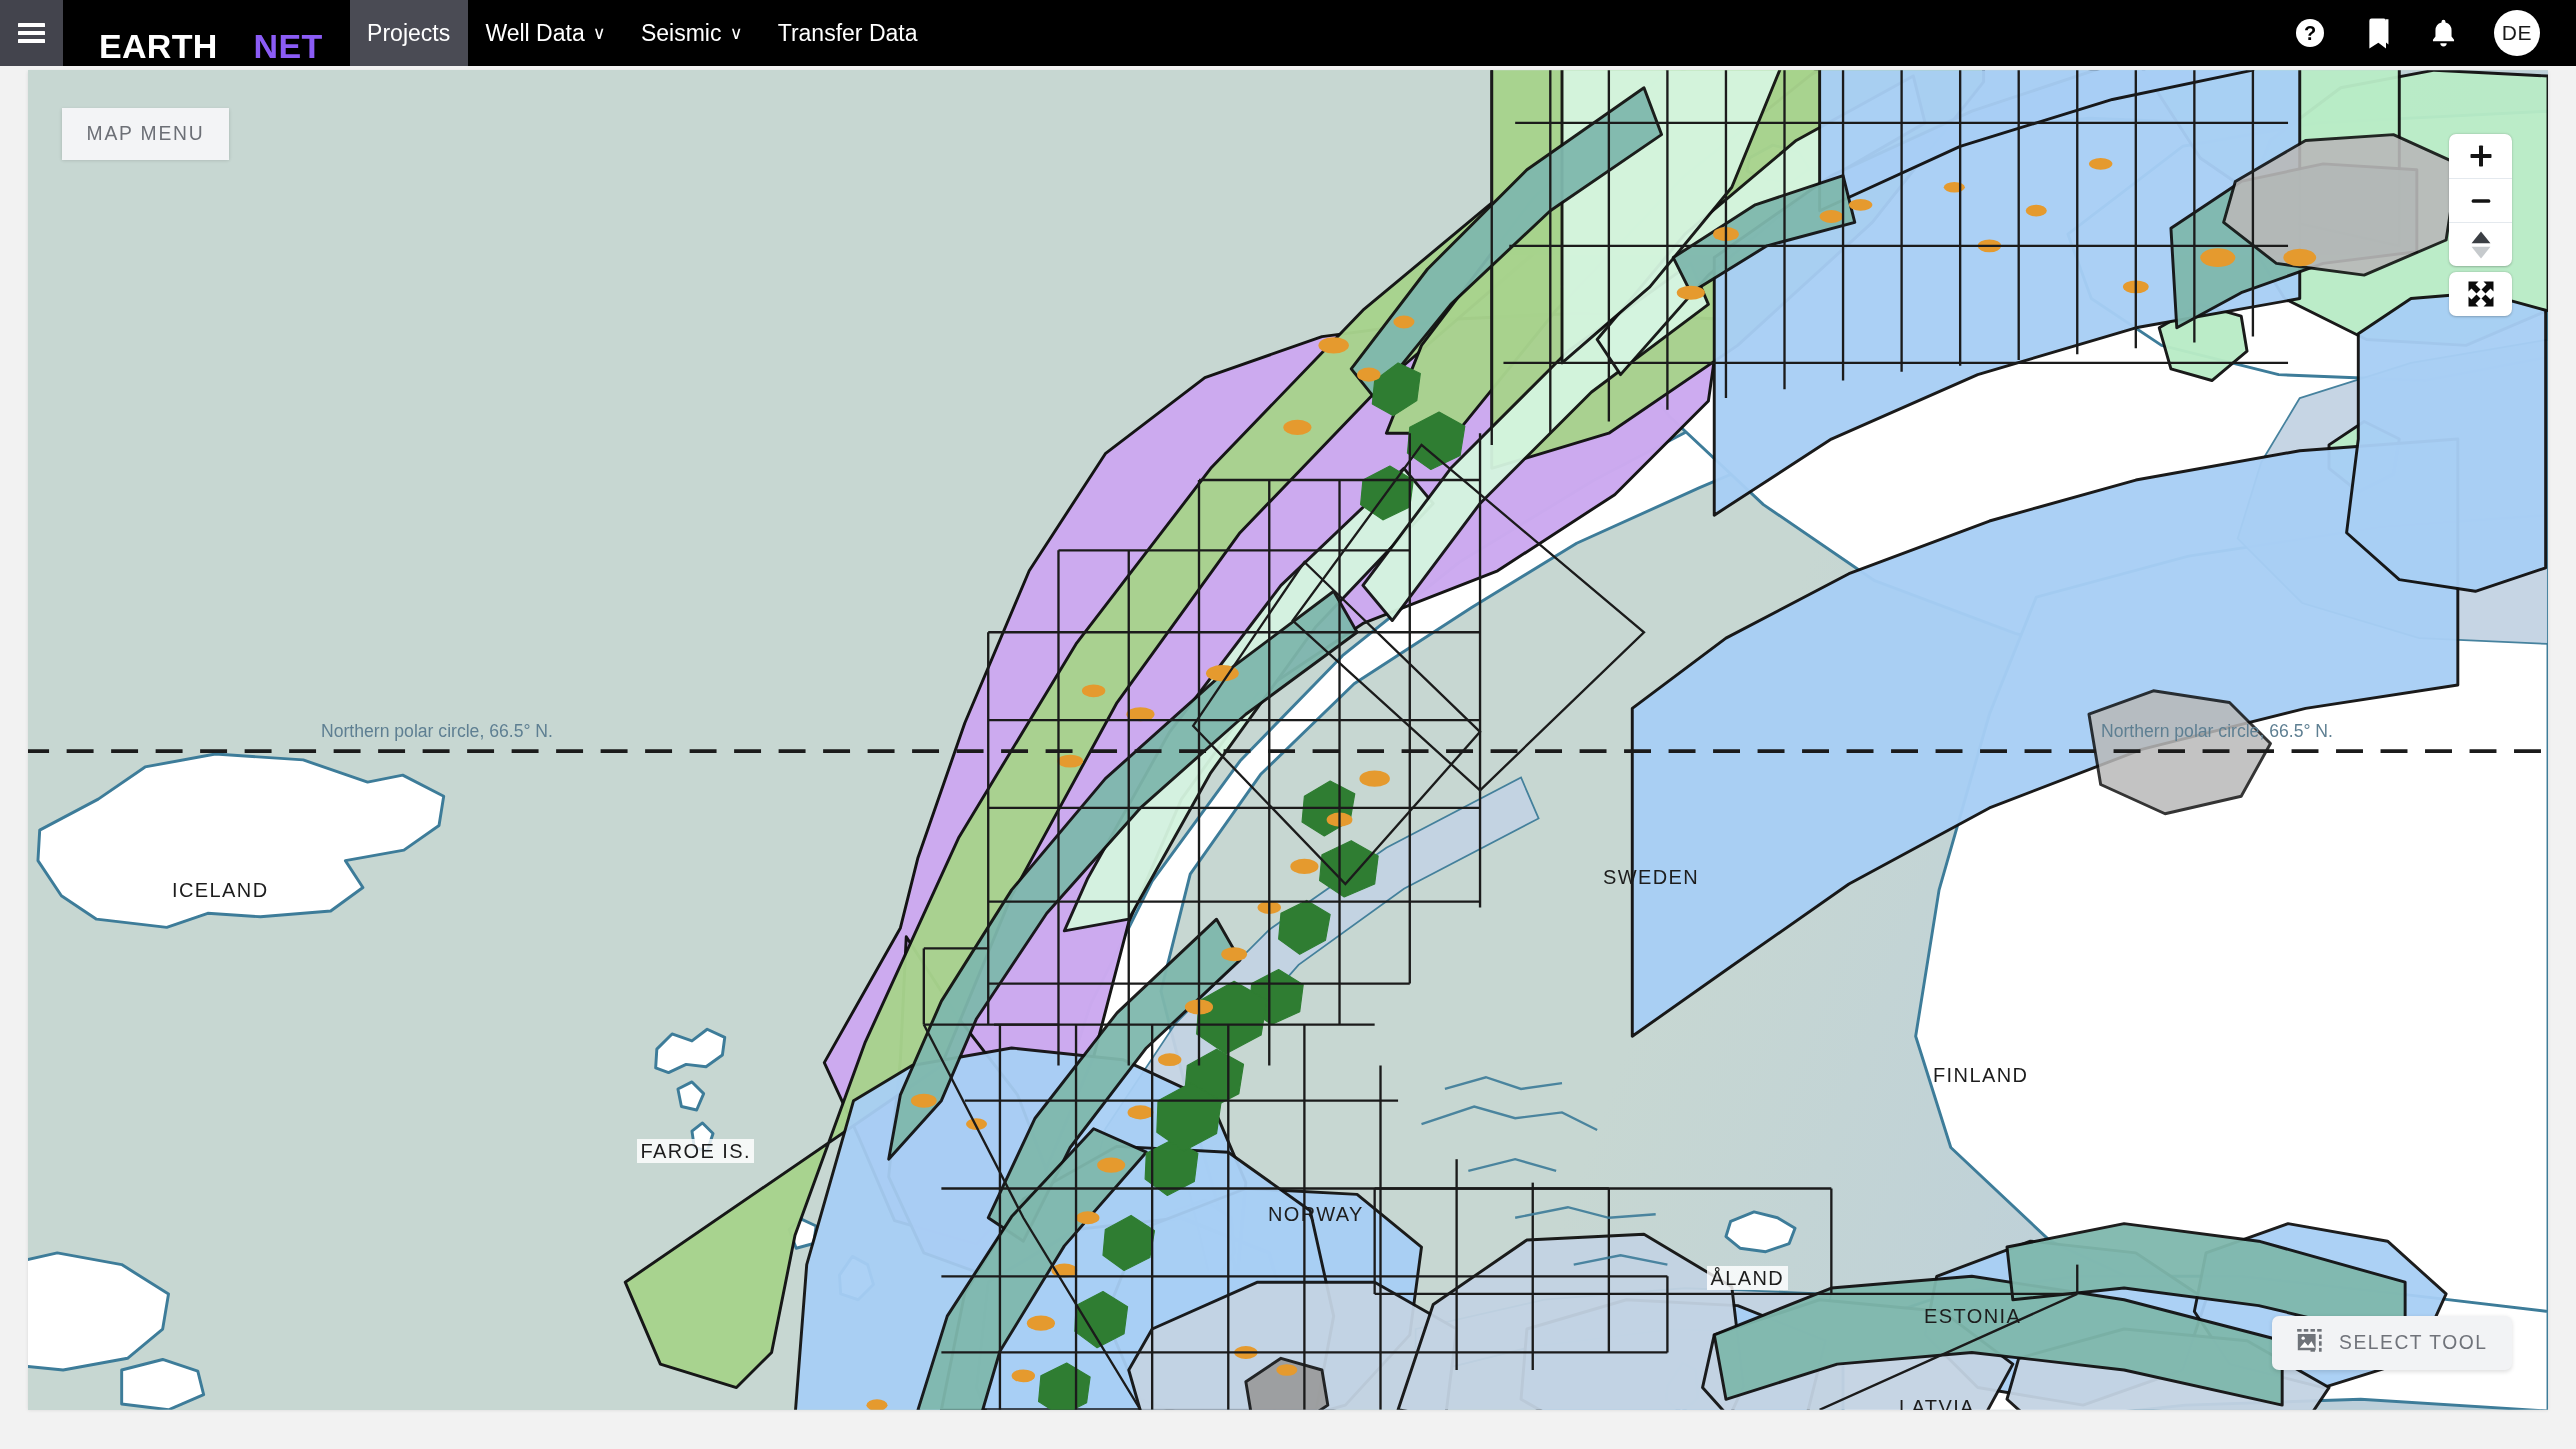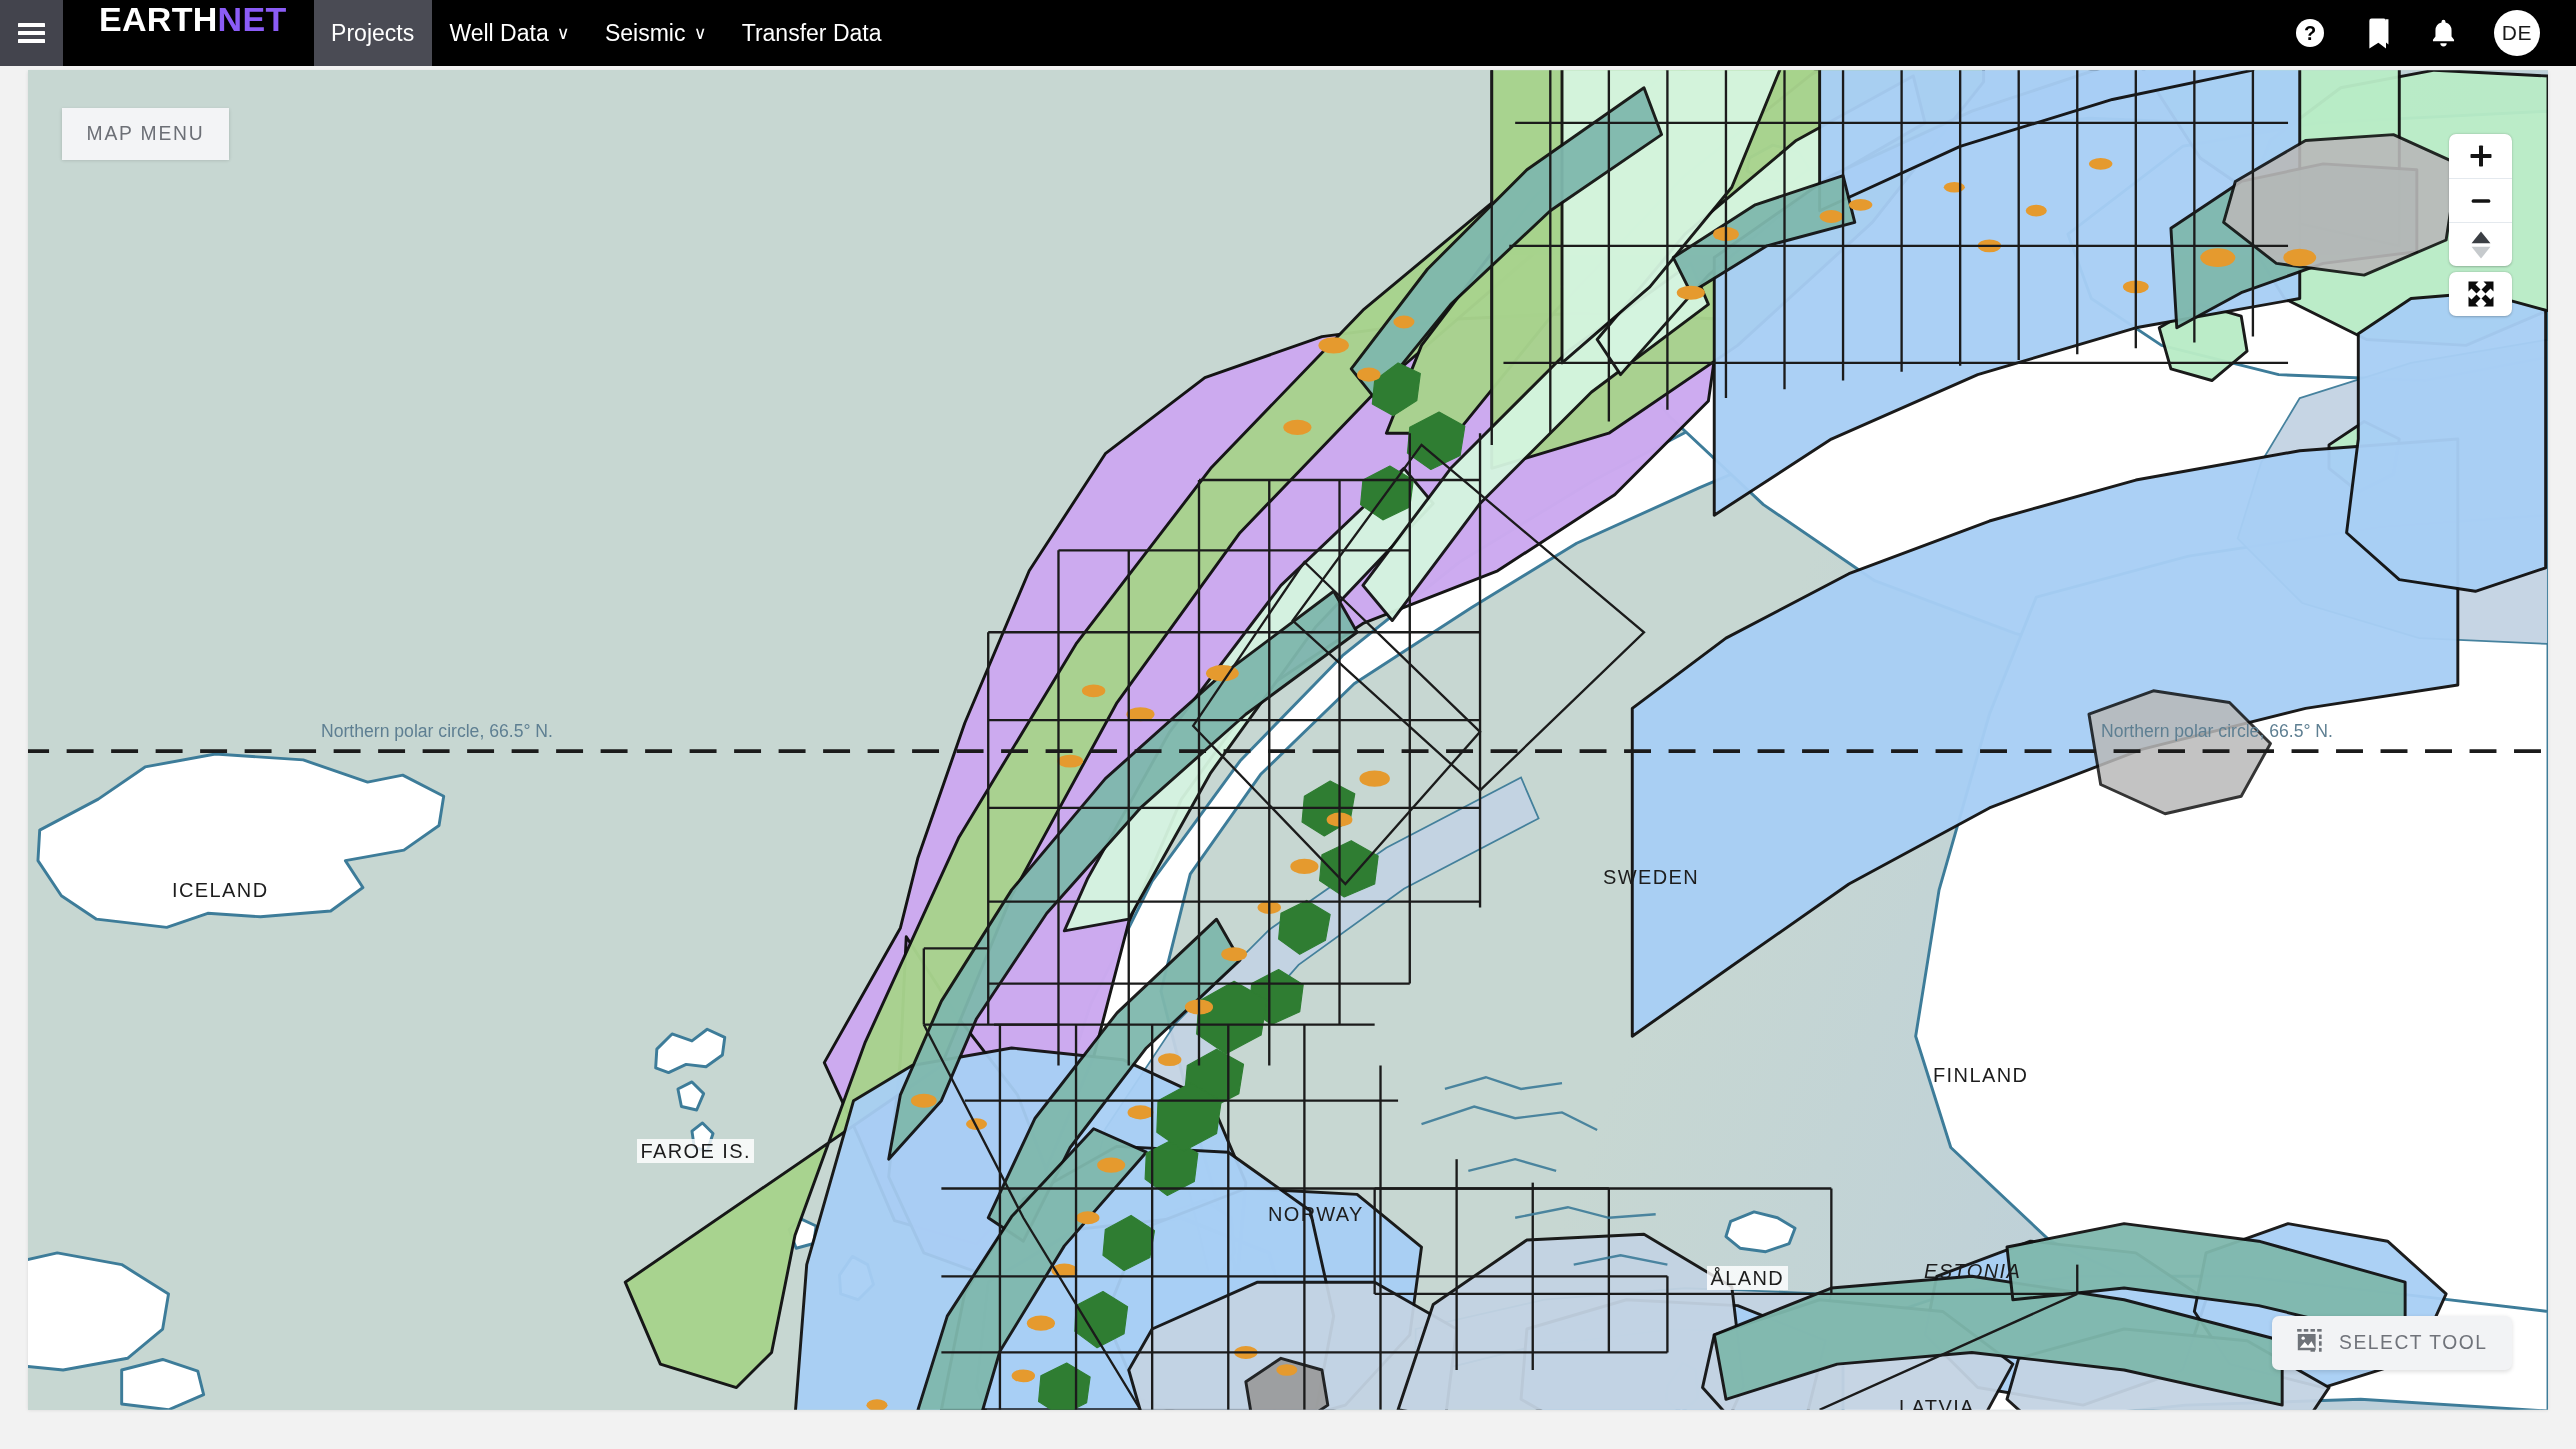--- a/index.html
+++ b/index.html
@@ -23,24 +23,25 @@
     background: #43444d;
     display: flex; align-items: center; justify-content: center;
     cursor: pointer; flex: 0 0 auto;
   }
   #hamburger .bars { width: 27px; }
   #hamburger .bars i {
     display: block; height: 3.5px; background: #ffffff;
     margin: 4.7px 0; border-radius: 0.6px;
   }
   #brand {
-    display: flex; align-items: flex-start;
+    display: flex; align-items: flex-end;
     padding: 0 27px 0 36px;
     height: 66px; flex: 0 0 auto;
     letter-spacing: 0.3px;
+    gap: 36px;
   }
   #brand .b-strong { font-size: 34px; font-weight: 700; color: #ffffff; }
   #brand .b-light  { font-size: 34px; font-weight: 700; color: #8b5cf6; }
 
   .navtab {
     display: flex; align-items: center;
     padding: 0 17.6px; height: 66px;
     color: #ffffff; font-size: 23px; font-weight: 400;
     cursor: pointer; flex: 0 0 auto; white-space: nowrap;
   }
@@ -515,20 +516,20 @@
     </span>
     <span>SELECT TOOL</span>
   </div>
 
   <div class="maplabel" style="left:144px;  top:809px;">ICELAND</div>
   <div class="maplabel boxed" style="left:609px; top:1030px;">FAROE IS.</div>
   <div class="maplabel" style="left:1240px; top:1085px;margin-top:48px;">NORWAY</div>
   <div class="maplabel" style="left:1575px; top:796px;">SWEDEN</div>
   <div class="maplabel" style="left:1905px; top:994px;">FINLAND</div>
   <div class="maplabel boxed" style="left:1679px; top:1157px;">ÅLAND</div>
-  <div class="maplabel" style="left:1896px; top:1190px;font-style:italic;">ESTONIA</div>
+  <div class="maplabel" style="left:1896px; top:1235px;">ESTONIA</div>
   <div class="maplabel" style="left:1871px; top:1326px;">LATVIA</div>
 
   <div class="polarlabel" style="left:293px;  top:651px;">Northern polar circle, 66.5° N.</div>
   <div class="polarlabel" style="left:2073px; top:651px;">Northern polar circle, 66.5° N.</div>
 
 </div>
 
 
 </body></html>

